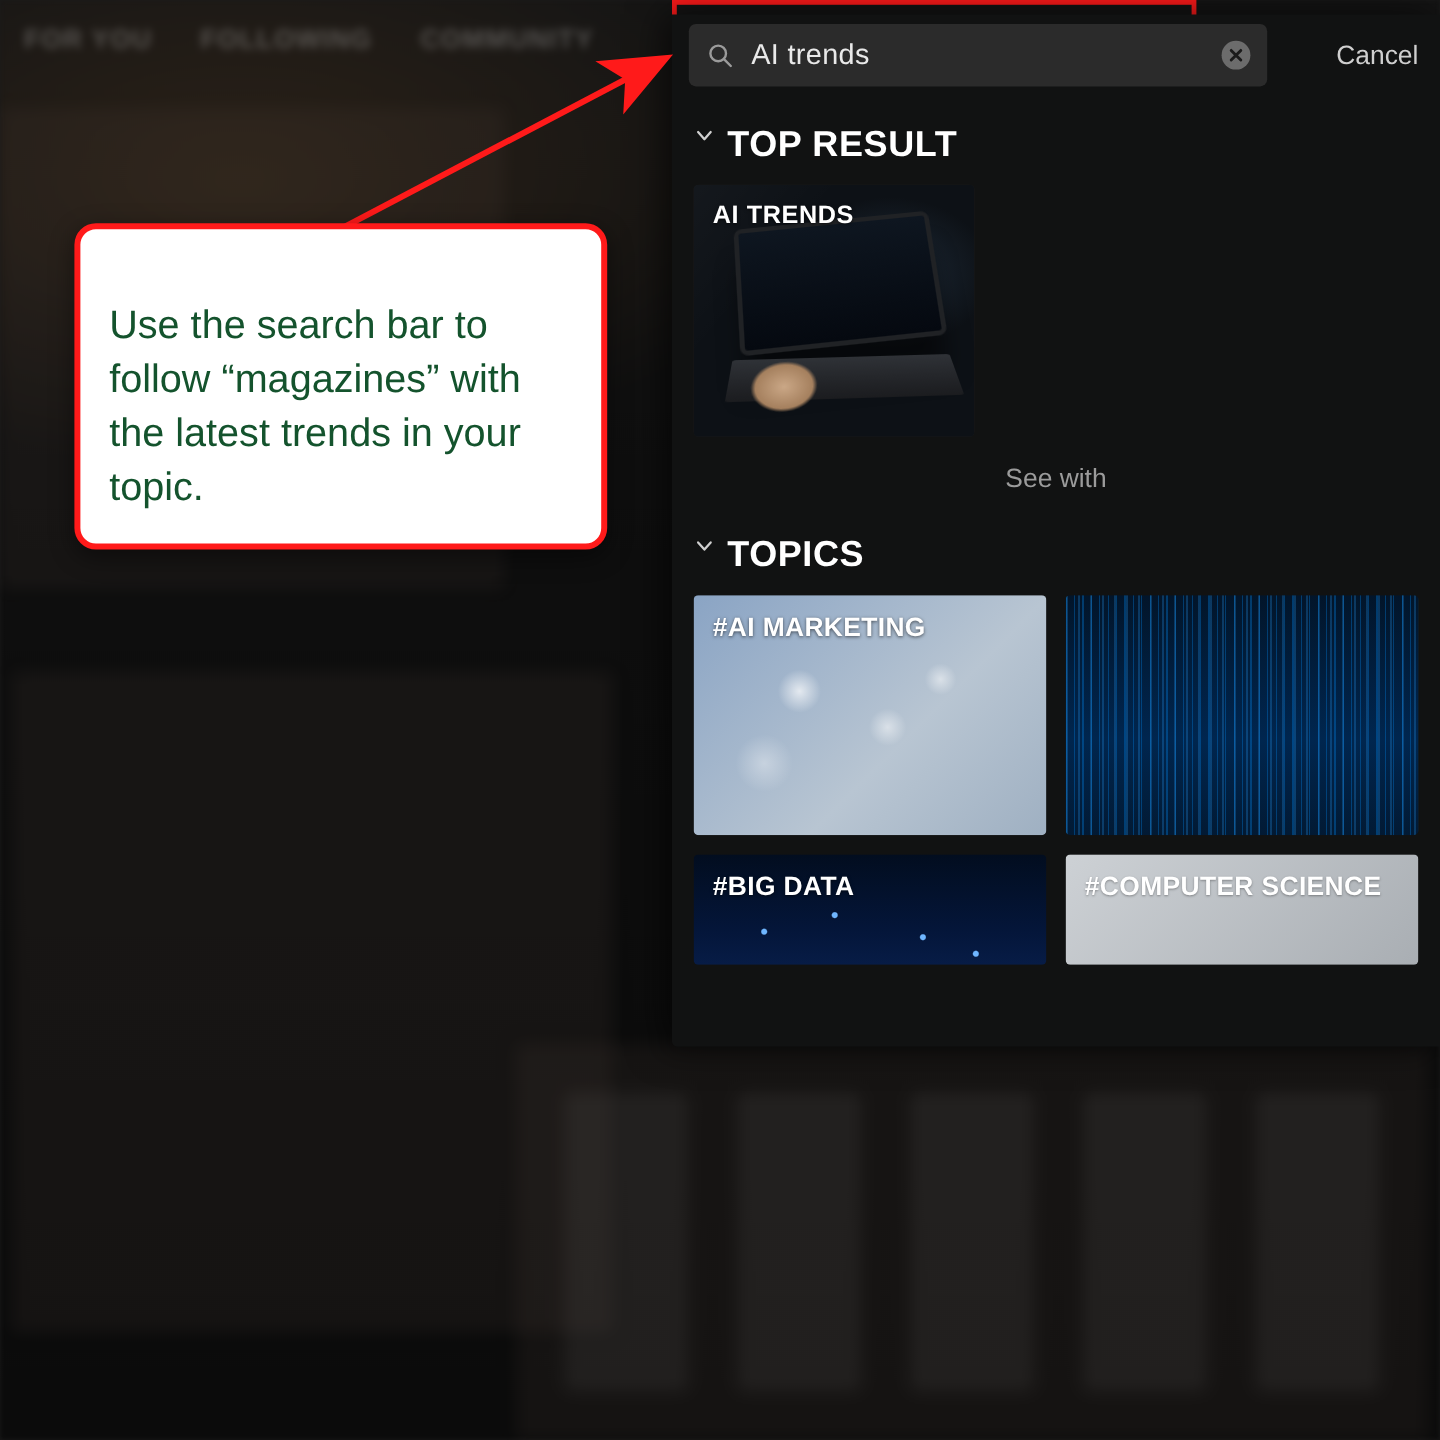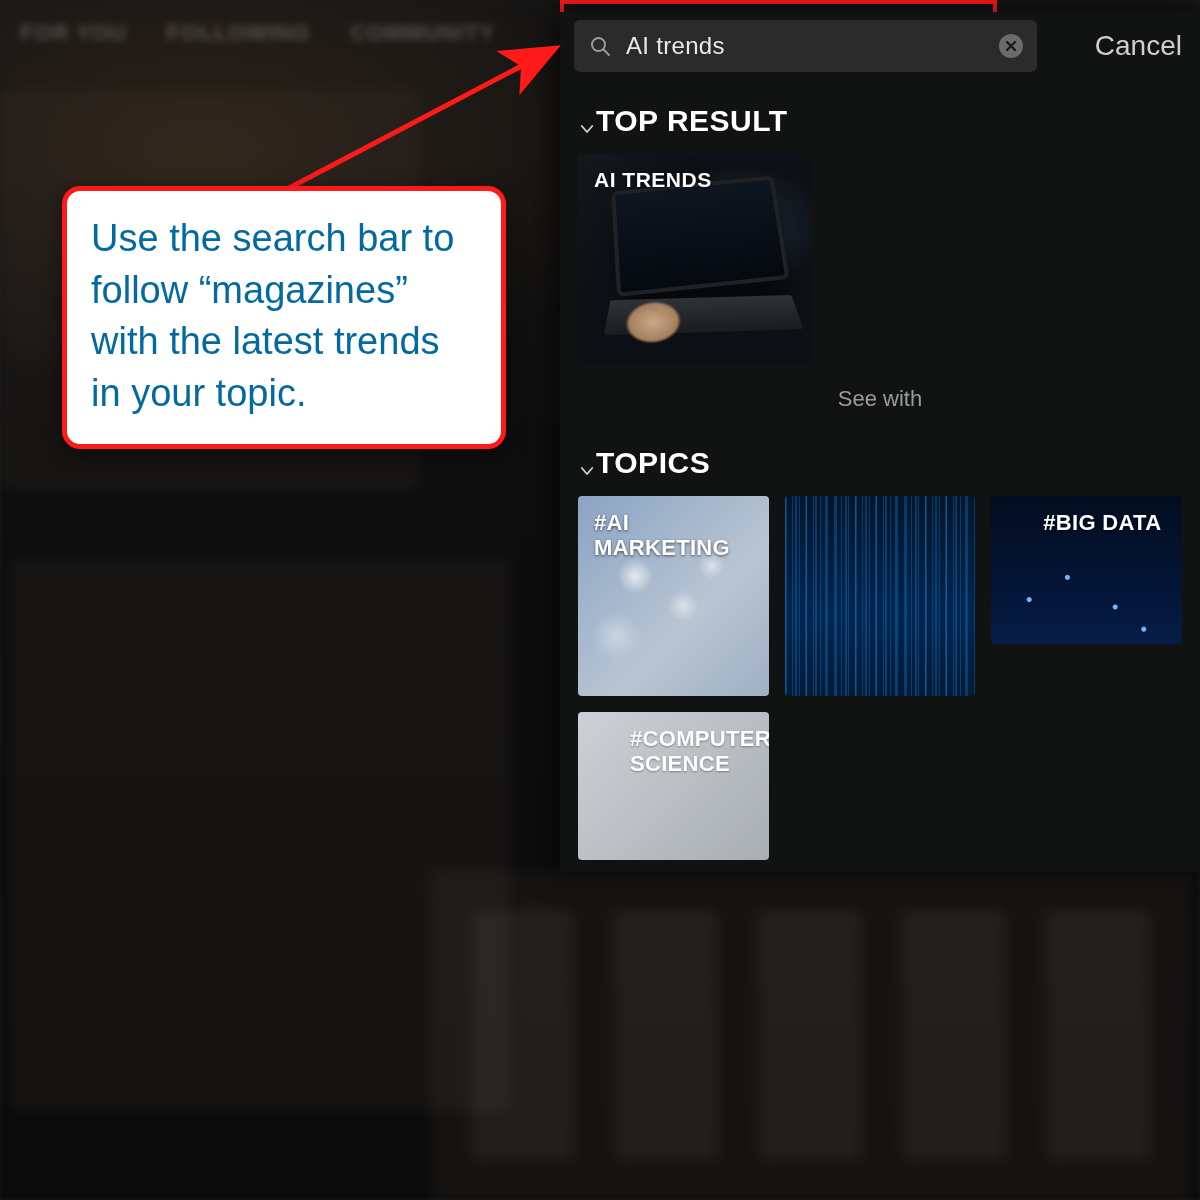--- a/index.html
+++ b/index.html
@@ -94,30 +94,30 @@
   
   .search-annot-border{
     position:absolute;
     top:0; left:560px;
     width:437px; height:70px;
     border:4px solid #ff1a1a;
     pointer-events:none;
   }
   .cancel-btn {
     background:none;border:none;
-    color:#cfcfcf; font-size:28px;
+    color:#cfcfcf; font-size:22px;
     cursor:pointer;
     margin-left:44px;
   }
 
   .section {
     padding: 10px 18px 4px 18px;
   }
   .sec-head {
-    display:flex; align-items:flex-end; 
+    display:flex; align-items:flex-start; gap:10px;
     margin: 14px 0 16px 0;
   }
   .chev { width:18px;height:18px;color:#cfcfcf; }
   .sec-title {
     color:#fff; font-weight:900;
     font-size:30px; letter-spacing:.5px;
     font-family: "Helvetica Neue", Arial, sans-serif;
   }
 
   .result-card {
@@ -168,31 +168,31 @@
     display:block; width:100%;
     text-align:center;
     color:#9b9b9b; font-size:22px;
     background:none;border:none;
     margin:22px 0 6px 0;
     cursor:pointer;
   }
 
   .grid {
     display:grid;
-    grid-template-columns: 1fr 1fr 1fr;
+    grid-template-columns: 1fr 1fr;
     gap:16px;
     padding: 0 18px;
   }
   .topic-card{
     position:relative;
     height:200px;
     border-radius:4px; overflow:hidden;
     cursor:pointer;
   }
-  .topic-card.half { height:148px;padding-left:36px; }
+  .topic-card.half { height:92px; }
   .topic-card .bg{ position:absolute; inset:0; }
   .bg.bokeh{
     background:
       radial-gradient(30px 30px at 30% 40%, rgba(255,255,255,.7), transparent 60%),
       radial-gradient(26px 26px at 55% 55%, rgba(255,255,255,.5), transparent 60%),
       radial-gradient(22px 22px at 70% 35%, rgba(255,255,255,.5), transparent 60%),
       radial-gradient(40px 40px at 20% 70%, rgba(255,255,255,.35), transparent 60%),
       linear-gradient(135deg,#8aa4c4,#b8c5d2 60%, #9fb0c2);
   }
   .bg.matrix{
@@ -228,25 +228,26 @@
     top:186px; left:62px;
     width:444px;
     background:#ffffff;
     border:5px solid #ff1a1a;
     border-radius:18px;
     padding:22px 24px 24px 24px;
     box-shadow:0 6px 20px rgba(0,0,0,.45);
     z-index:5;
   }
   .callout p{
-    color:#0369a1;
-    font-size:38px;
+    color:#14532d;
+    font-size:33px;
     line-height:1.36;
     font-weight:400;
     font-family:-apple-system,BlinkMacSystemFont,"Segoe UI",Helvetica,Arial,sans-serif;
+    margin-top:36px;
   }
   .arrow{
     position:absolute;
     left:260px; top:40px;
     width:310px; height:170px;
     z-index:4;
     pointer-events:none;
   }
 </style>
 </head>

